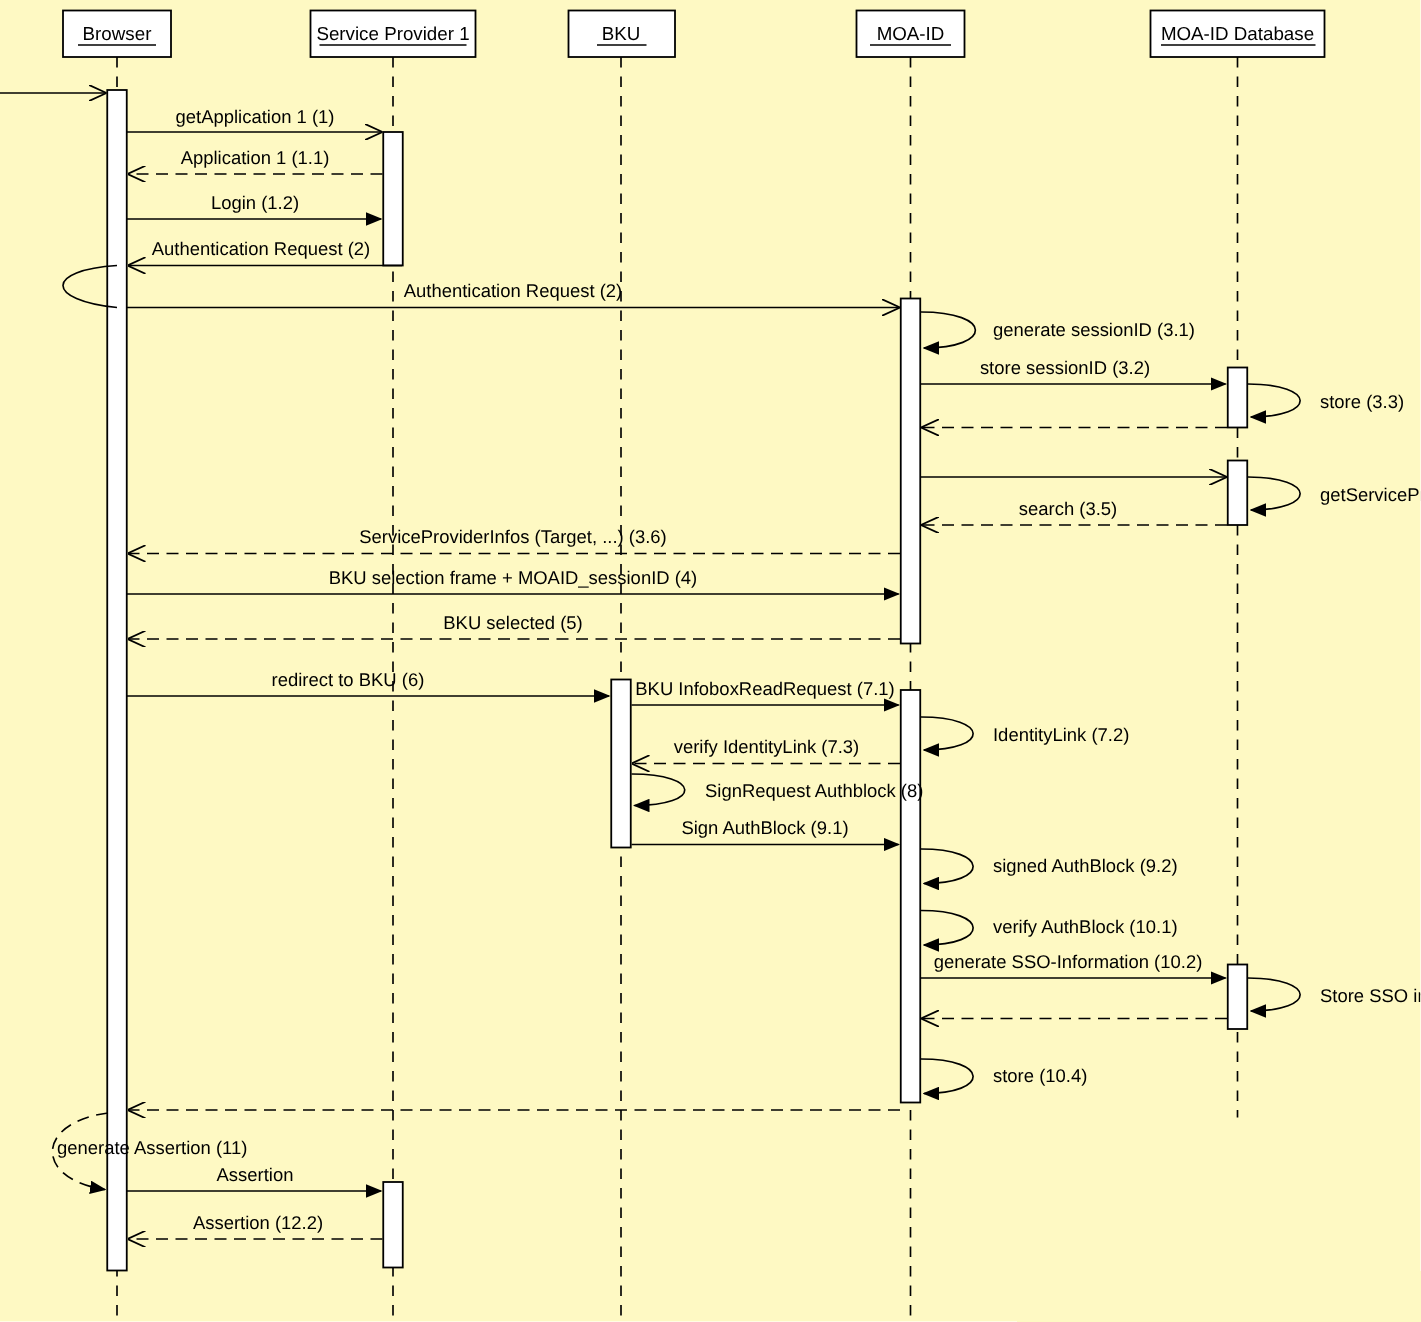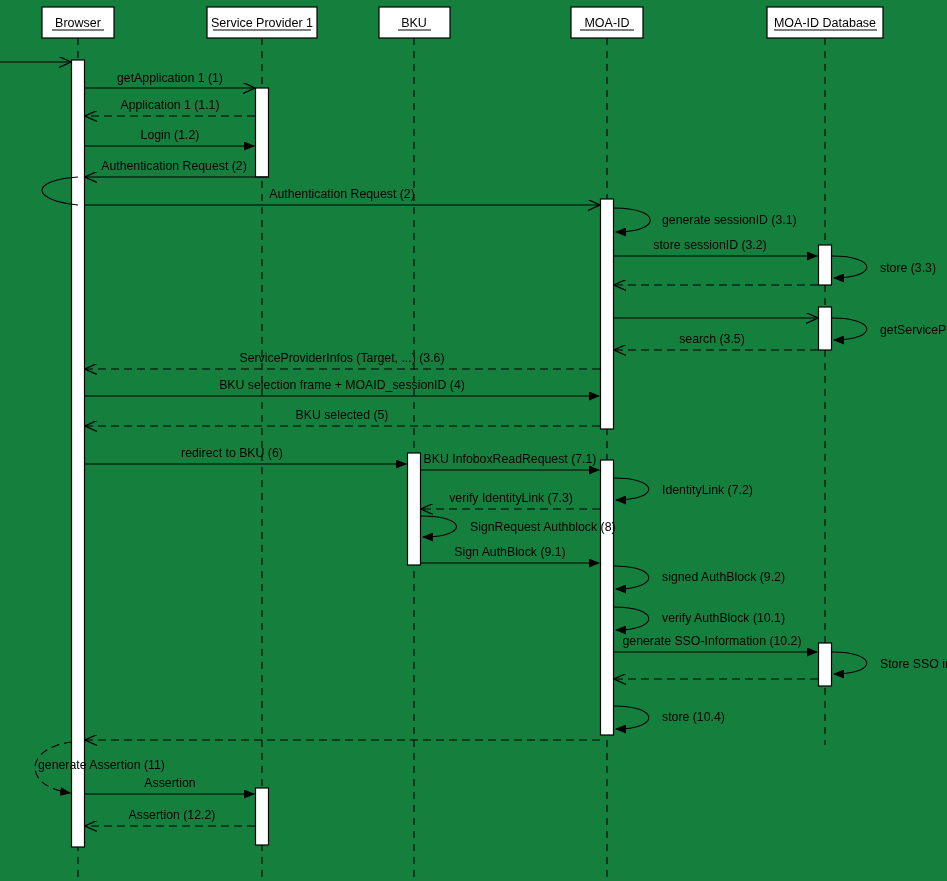--- a/index.html
+++ b/index.html
@@ -4,21 +4,21 @@
 <style>
   html, body {
     margin: 0;
     padding: 0;
     background: #ffffff;
   }
   #diagram-root {
     position: relative;
     width: 947px;
     height: 881px;
-    background: #15803d;
+    background: #fef9c3;
     font-family: "Liberation Sans", sans-serif;
     overflow: hidden;
   }
   svg#seq {
     display: block;
     width: 947px;
     height: 881px;
   }
   .lifeline-box {
     fill: #ffffff;

